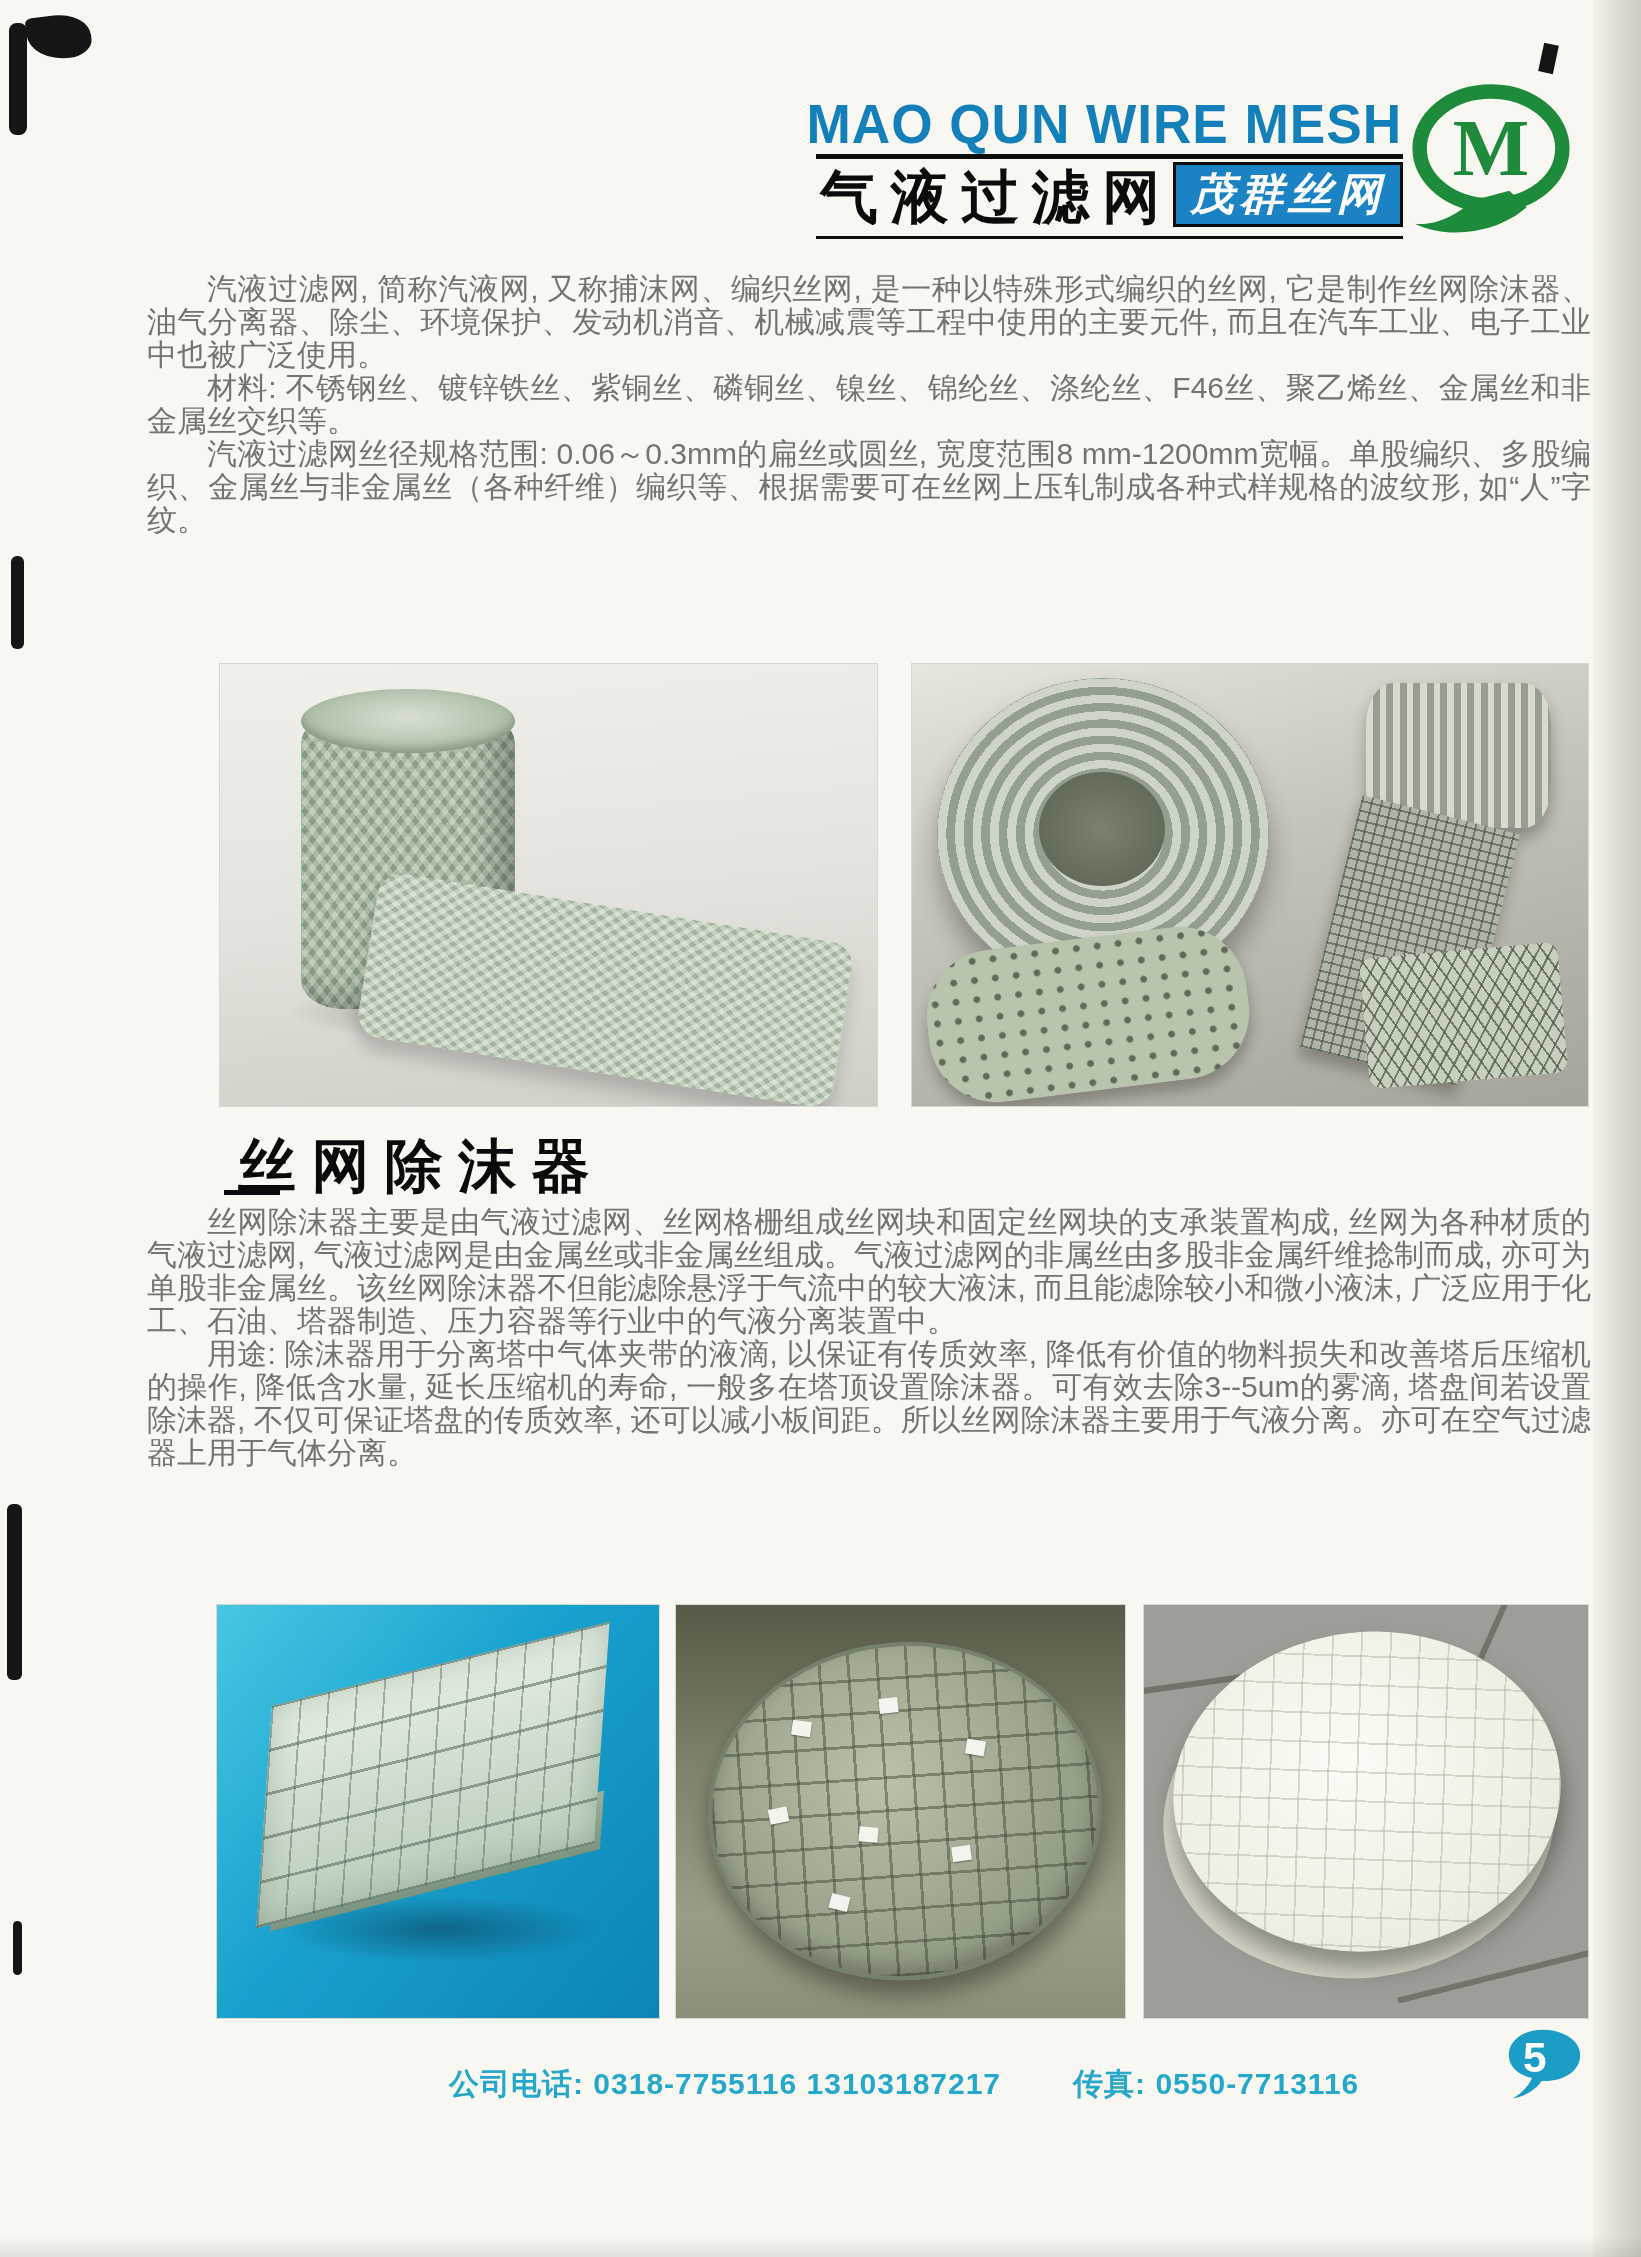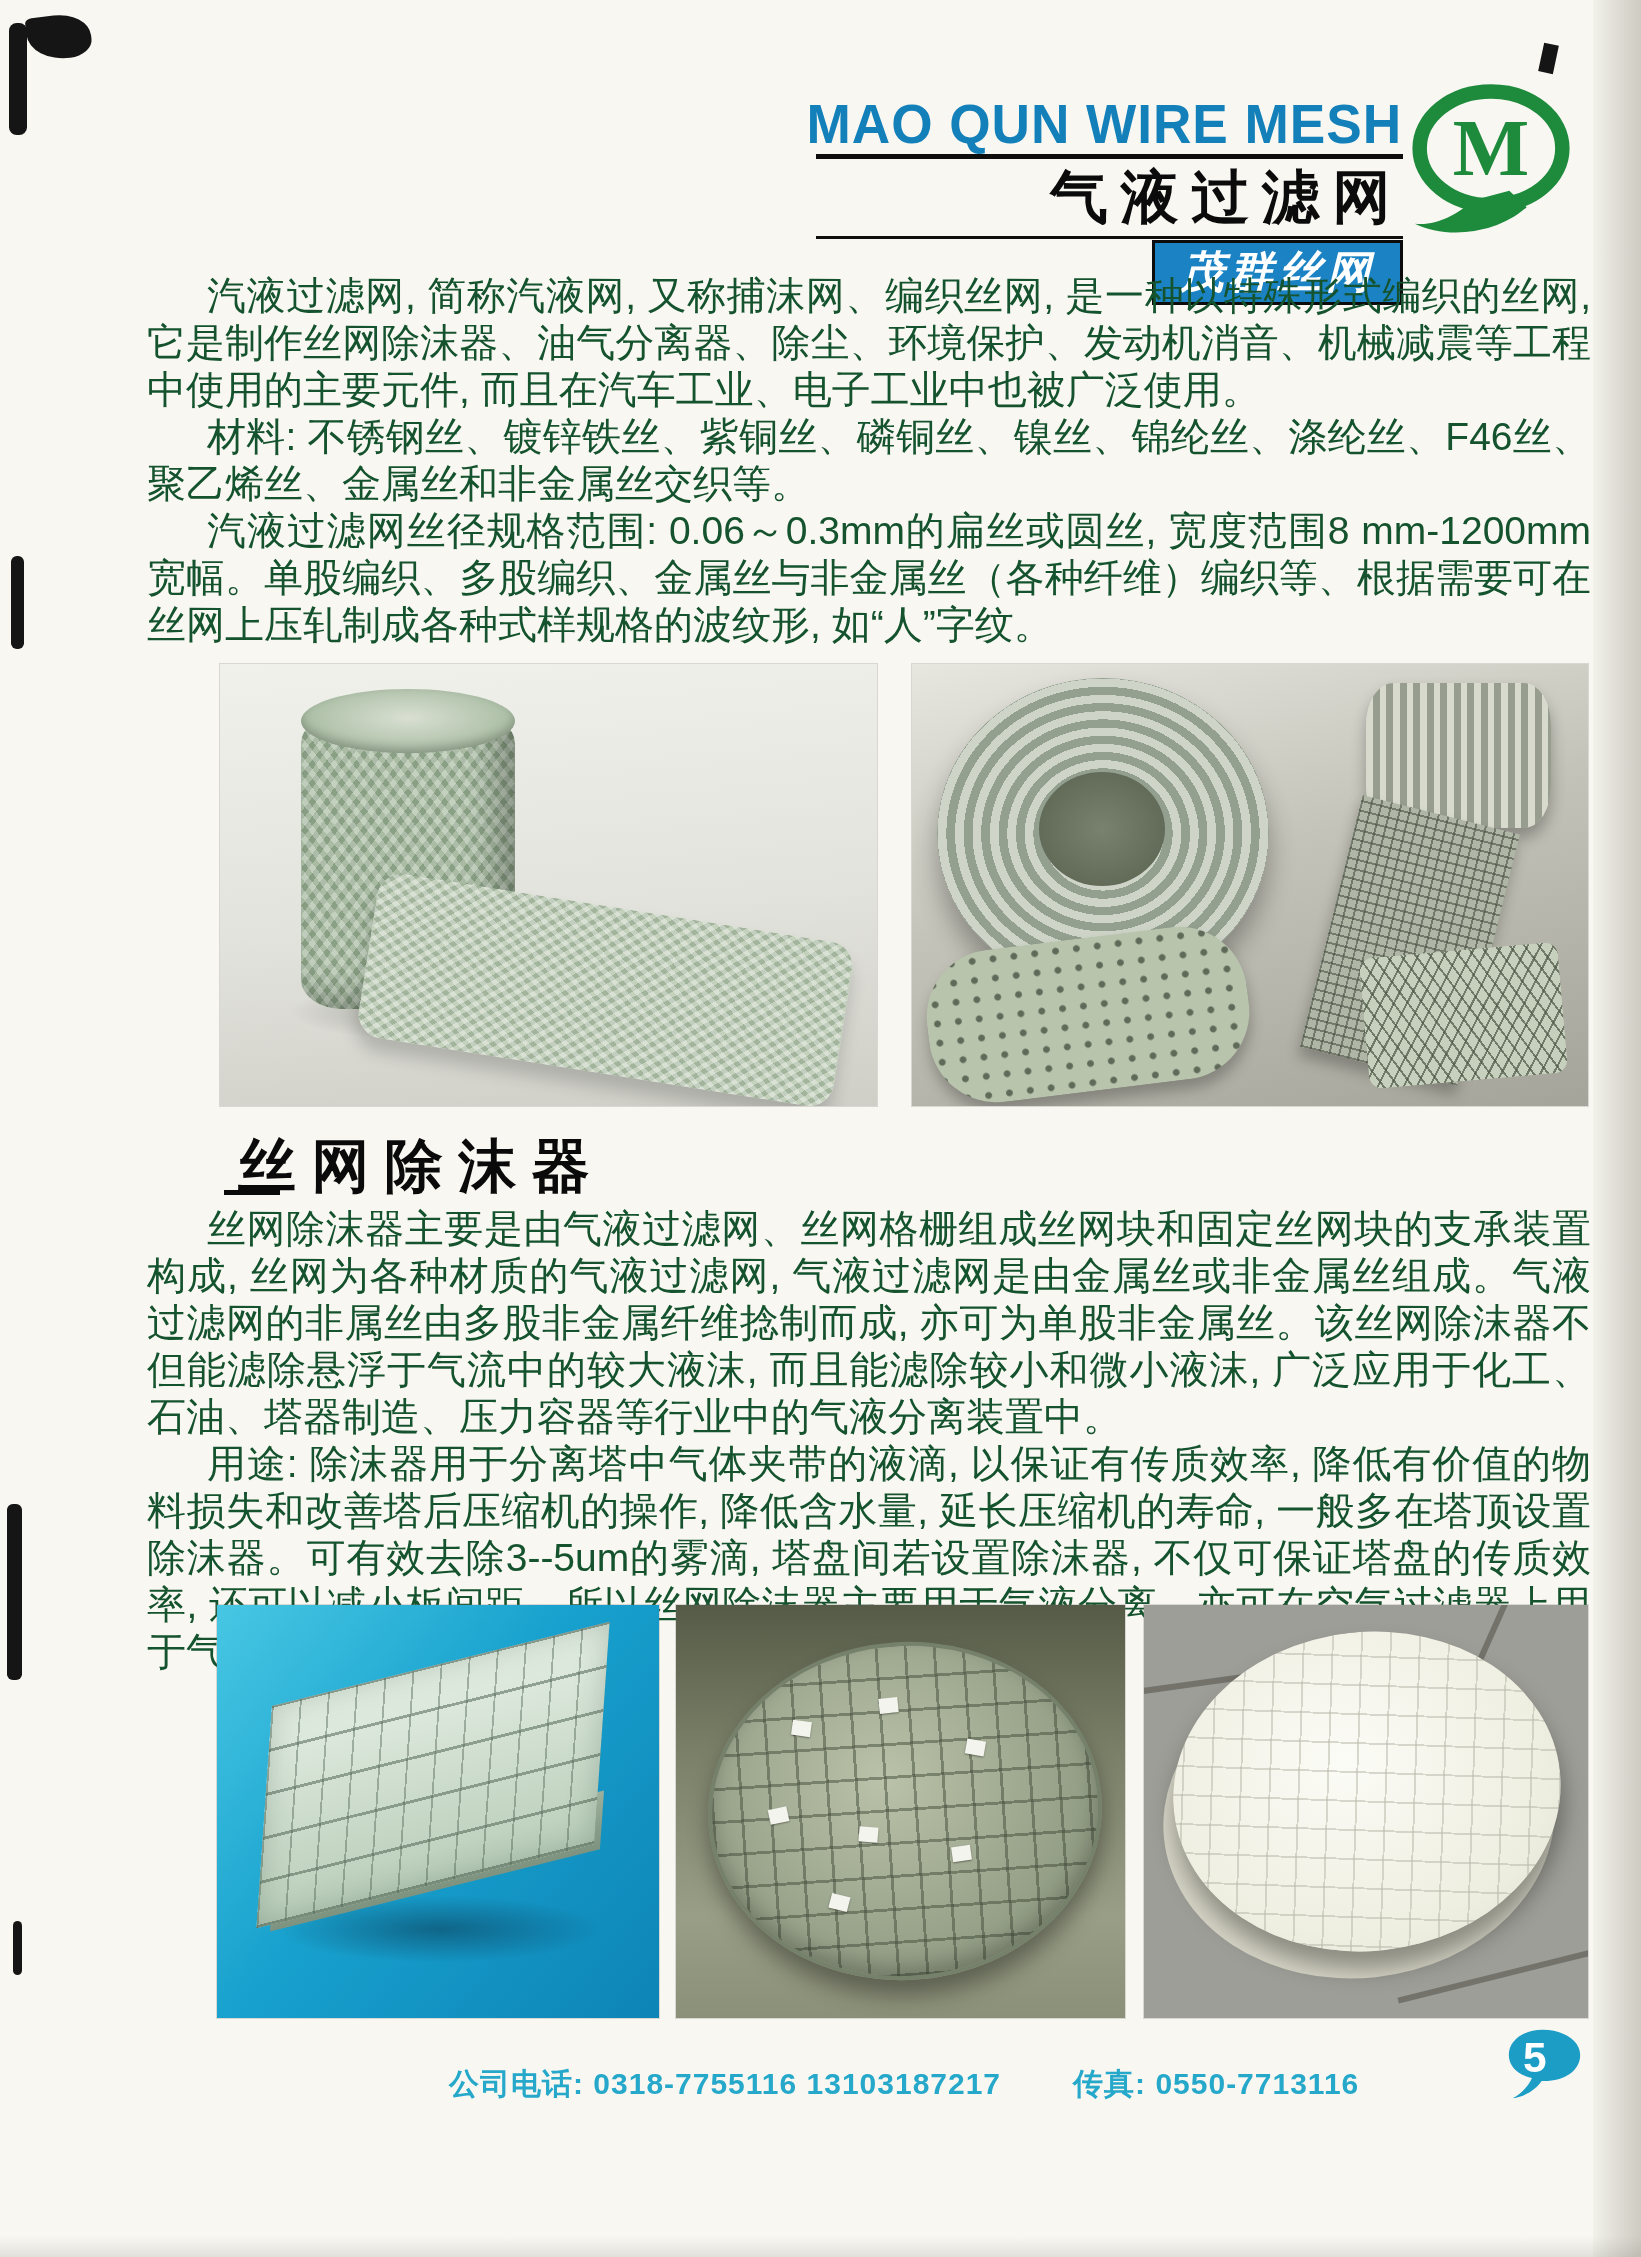--- a/index.html
+++ b/index.html
@@ -19,37 +19,37 @@
 
   
   .title-en{
     position:absolute;left:666px;top:91px;width:736px;text-align:right;
     font-size:56px;font-weight:900;letter-spacing:1px;color:#1480ba;
     transform:scaleX(.95);transform-origin:right center;white-space:nowrap;
   }
   .header-bar{
     position:absolute;left:816px;top:154px;width:587px;height:77px;
     border-top:5.8px solid #0e0e0e;border-bottom:3.9px solid #0e0e0e;
-    display:flex;align-items:flex-end;flex-direction:column;
+    display:flex;align-items:flex-start;
   }
   .product-cn{
     flex:1;display:flex;align-items:center;padding-left:3.9px;
     font-size:58px;font-weight:900;color:#0b0b0b;letter-spacing:12.6px;white-space:nowrap;
   }
   .brand-box{
     width:245px;background:#1b83c4;border:3.9px solid #0c0c0c;margin:2.9px 0;
     display:flex;align-items:center;justify-content:center;
     color:#ffffff;font-size:44px;font-weight:900;font-style:italic;letter-spacing:4.8px;white-space:nowrap;
   }
   .logo{position:absolute;left:1405px;top:79px;width:172px;height:162px}
 
   
   .bodytext{
     position:absolute;left:147px;width:1444px;
-    font-size:39px;line-height:47px;color:#14532d;text-align:justify;
+    font-size:30px;line-height:33px;color:#737373;text-align:justify;
   }
   .bodytext p{margin:0;text-indent:60px}
   #intro{top:272px}
   #demister-text{top:1205px}
   .section-heading{
     position:absolute;left:222px;top:1128px;
     font-size:58px;font-weight:900;color:#0a0a0a;letter-spacing:15.4px;white-space:nowrap;margin-left:16px;
   }
   .heading-underline{position:absolute;left:224px;top:1190px;width:56px;height:4.8px;background:#0a0a0a}
 

